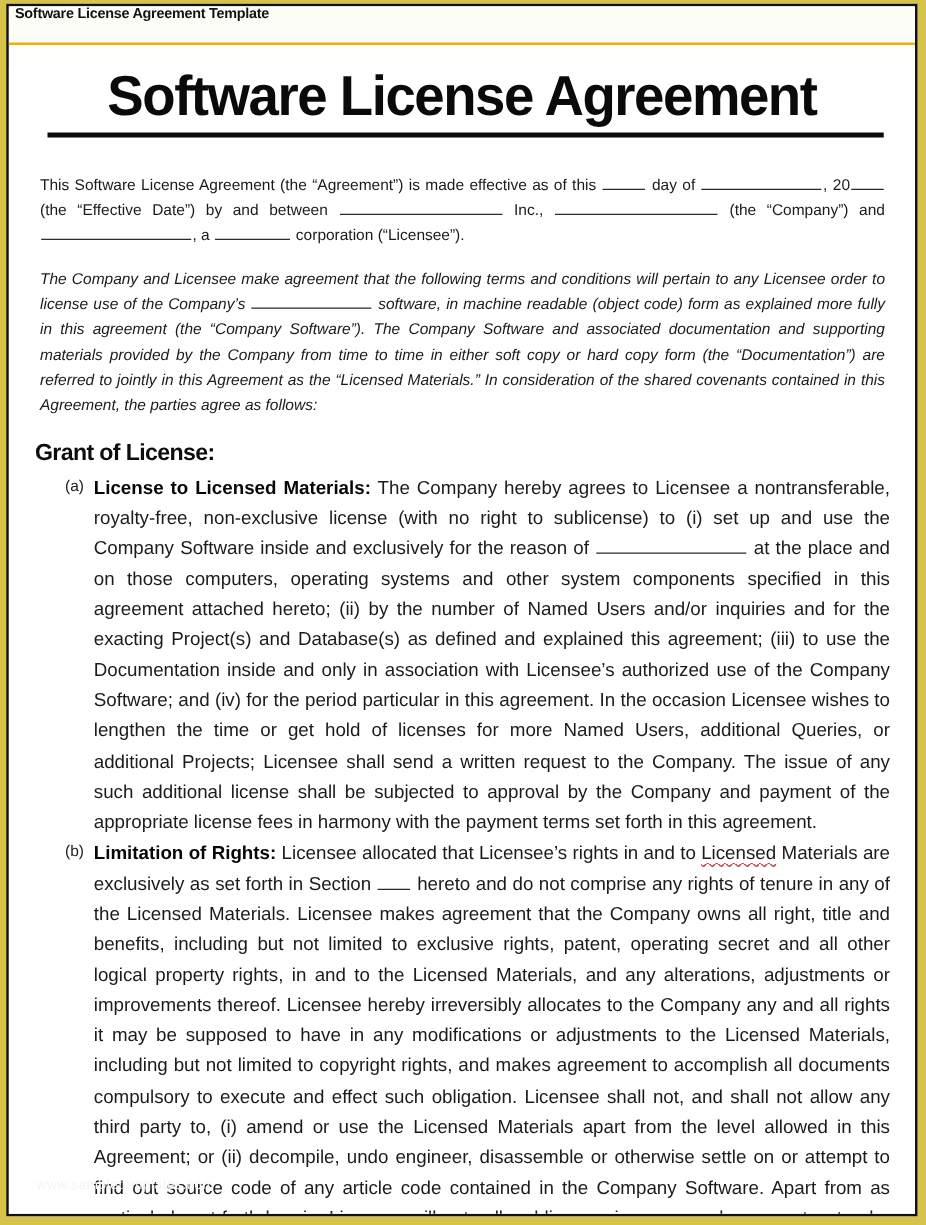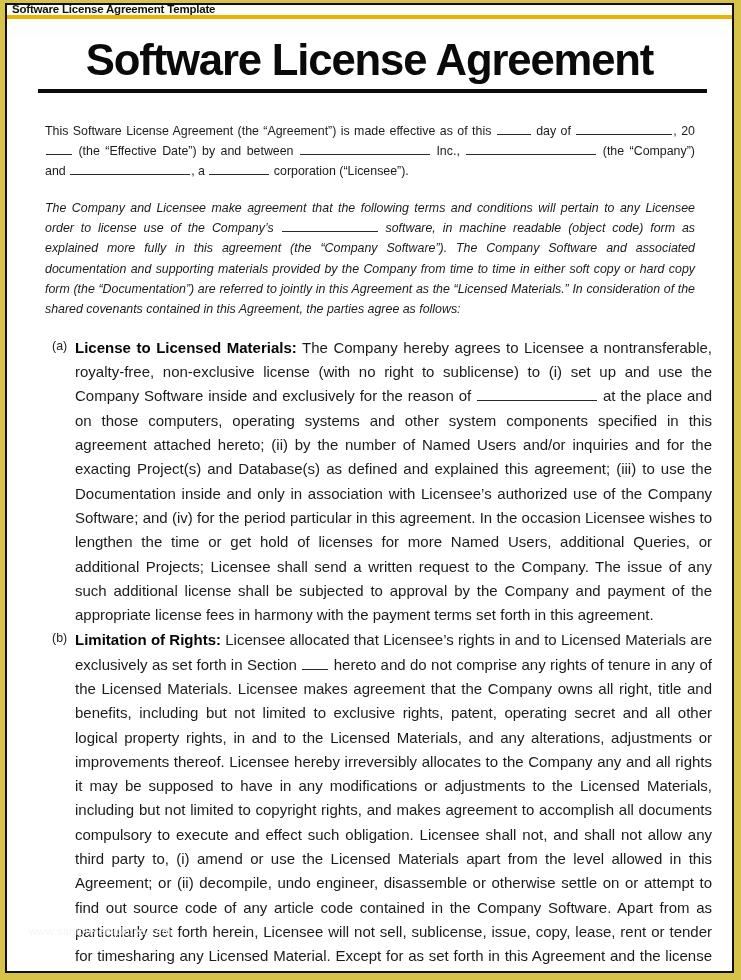--- a/index.html
+++ b/index.html
@@ -31,26 +31,26 @@
     width: 100%;
     height: 100%;
     background: #fefefd;
     border: 2px solid #111111;
     overflow: hidden;
   }
 
   
   .header-bar {
     box-sizing: border-box;
-    height: 14px;
+    height: 31px;
     background: #fdfdf7;
-    border-bottom: 4px solid #eab308;
+    border-bottom: 2px solid #eab308;
     padding: 0 0 0 5px;
     display: flex;
-    align-items: flex-end;
+    align-items: flex-start;
     overflow: hidden;
   }
   .header-title {
     font-size: 11.5px;
     font-weight: bold;
     color: #121212;
     letter-spacing: -0.2px;
     white-space: nowrap;
     font-stretch: condensed;
   }
@@ -79,21 +79,21 @@
     white-space: nowrap;
   }
   .title-rule {
     height: 4px;
     background: #0b0b0b;
     margin: 0 7px 0 13px;
   }
 
   
   .para {
-    margin: 17px;
+    margin: 4px;
     padding: 0 2px 0 3px;
     font-size: 12.4px;
     line-height: 1.62;
     color: #1b1b1b;
     text-align: justify;
     text-justify: inter-word;
   }
   .para-1 { margin-top: 28px; }
   .para-2 { margin-top: 15px; font-style: italic; }
 
@@ -141,20 +141,21 @@
   }
   .blank.xs { width: 26px; }
   .blank.sm { width: 34px; }
   .blank.md { width: 60px; }
   .blank.lg { width: 96px; }
   .blank.xl { width: 120px; }
   .blank.xxl { width: 130px; }
 
   
   .misspelled {
+    text-decoration: underline;
     text-decoration-style: wavy;
     text-decoration-color: #c04040;
     text-decoration-thickness: 1px;
     text-underline-offset: 2px;
   }
 
   
   .watermark {
     position: absolute;
     left: 22px;
@@ -195,20 +196,21 @@
         <span class="blank md"></span>
         <span>corporation (“Licensee”).</span>
       </p>
 
       <p class="para para-2">
         <span>The Company and Licensee make agreement that the following terms and conditions will pertain to any Licensee order to license use of the Company’s</span>
         <span class="blank lg"></span>
         <span>software, in machine readable (object code) form  as explained more fully in this agreement (the “Company Software”). The Company Software and associated documentation and supporting materials provided by the Company from time to time in either soft copy or hard copy form (the “Documentation”) are referred to jointly in this Agreement as the “Licensed Materials.” In consideration of the shared covenants contained in this Agreement, the parties agree as follows:</span>
       </p>
 
+      <h2 class="section-heading">Grant of License:</h2>
 
       <div class="clause">
         <span class="clause-marker">(a)</span>
         <div class="clause-body">
           <span class="clause-title">License to Licensed Materials:</span>
           <span>The Company hereby agrees to Licensee a nontransferable, royalty-free, non-exclusive license (with no right to sublicense) to (i) set up and use the Company Software inside and exclusively for  the reason of</span>
           <span class="blank xl"></span>
           <span>at the place and on those computers, operating systems and other  system  components specified in this agreement attached hereto; (ii) by the number of Named Users and/or inquiries and for  the exacting  Project(s) and Database(s) as defined and explained this agreement; (iii) to use the Documentation inside and only in association with Licensee’s authorized use of the Company Software; and (iv) for  the period  particular in this agreement. In the occasion Licensee wishes to lengthen the time or get hold of licenses for more Named Users, additional Queries, or additional Projects; Licensee shall send a written request to the Company. The issue of any such additional license shall be subjected to approval by the Company and payment of the appropriate license fees in harmony with the payment terms set forth in this agreement.</span>
         </div>
       </div>

